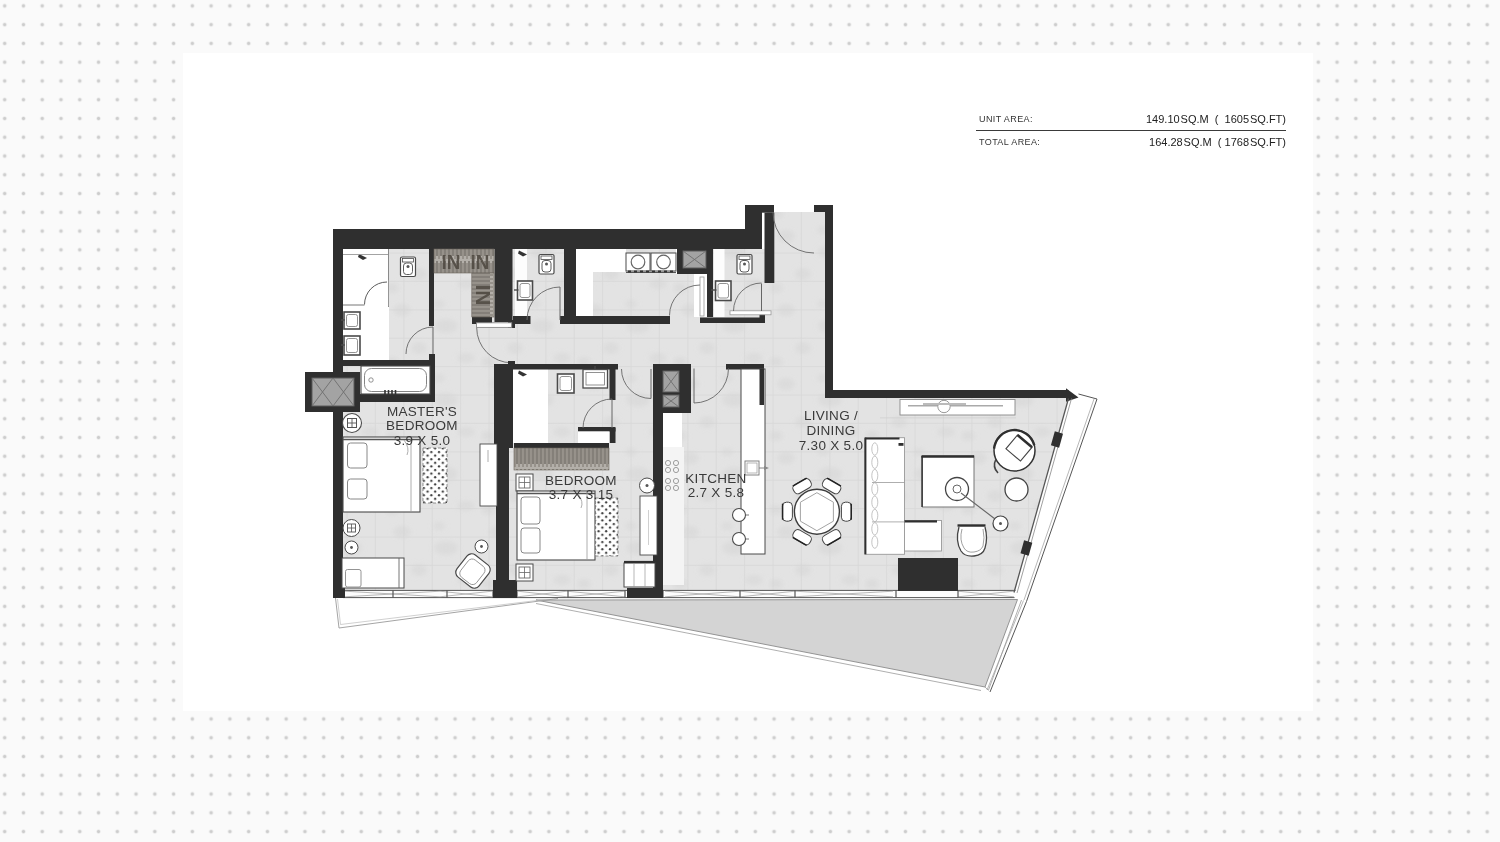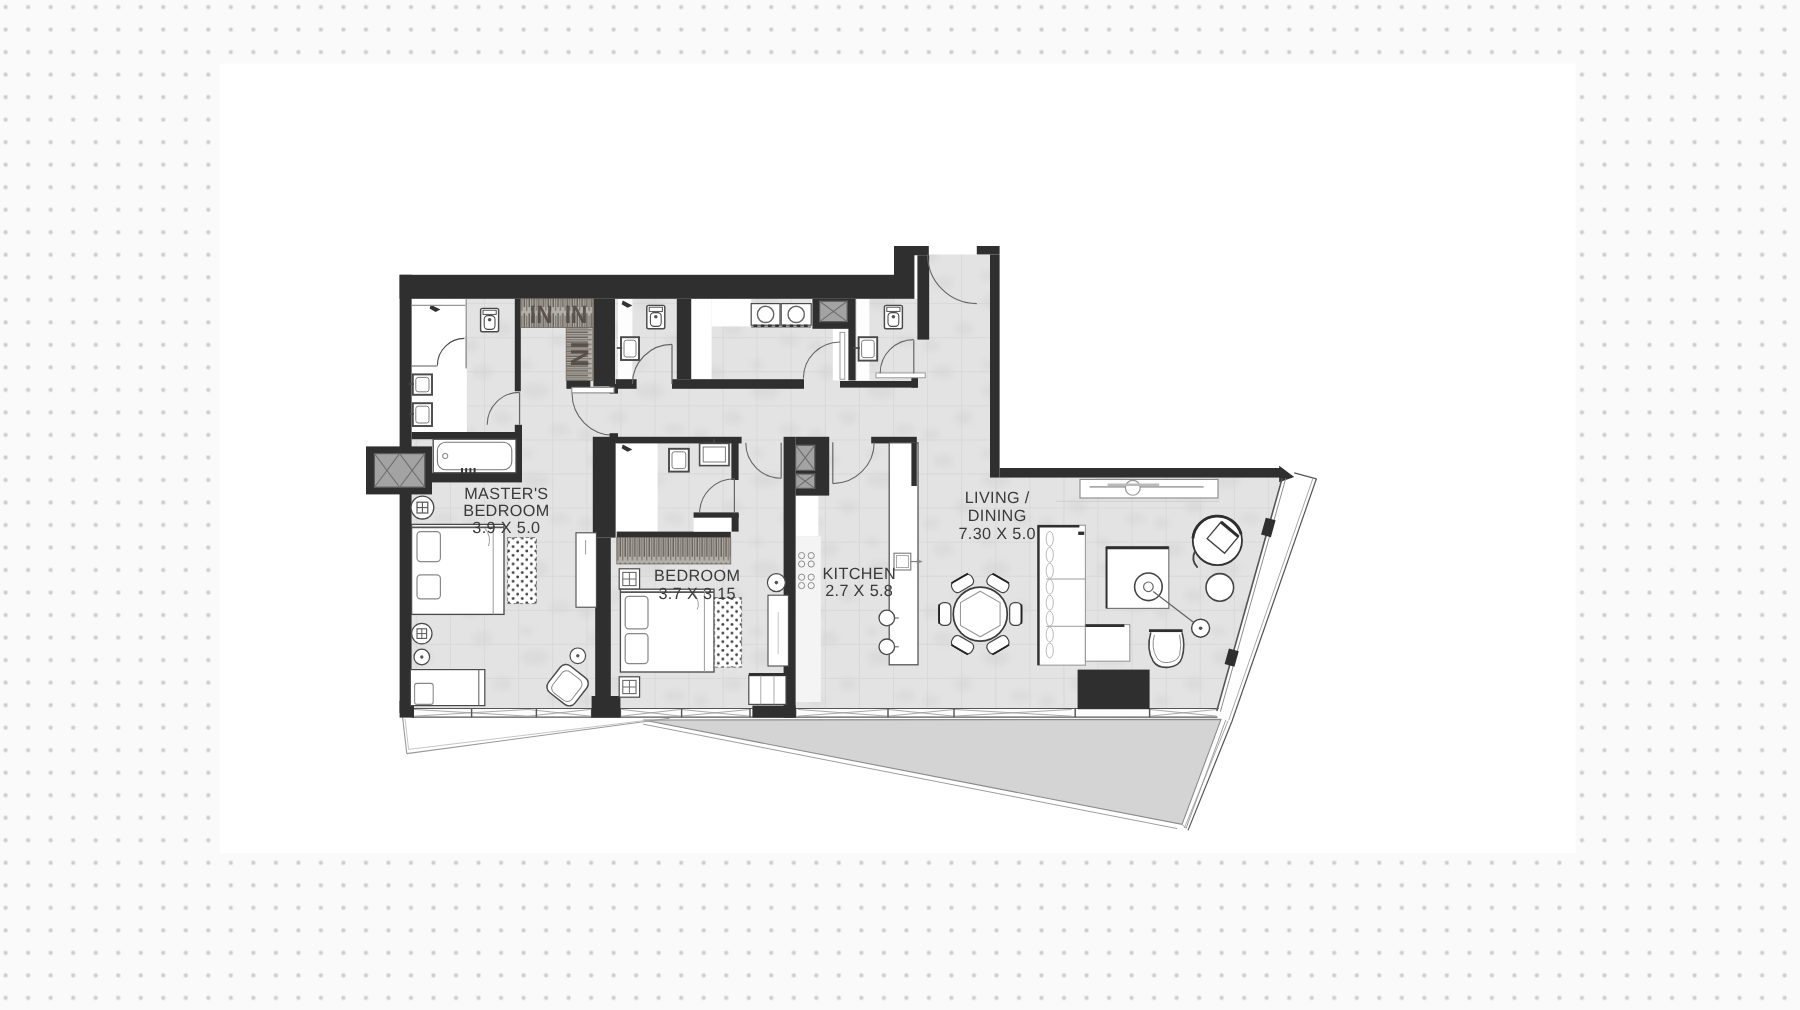--- a/index.html
+++ b/index.html
@@ -14,20 +14,28 @@
 .tbl{position:absolute;left:976px;top:109px;width:310px;color:#2b2b2b;}
 .row{position:relative;height:21.5px;box-sizing:border-box;}
 .lab{position:absolute;left:3px;bottom:5.5px;font-size:9px;font-weight:400;letter-spacing:0.4px;color:#333;}
 .val{position:absolute;right:0;bottom:4.5px;font-size:11px;font-weight:400;white-space:pre;color:#222;}
 .hr{border-bottom:1.2px solid #3a3a3a;}
 svg{position:absolute;left:0;top:0;}
 </style></head>
 <body>
 <div class="white"></div>
 <div class="tbl">
+ <div class="row hr">
+      <span class="lab">UNIT AREA:</span>
+      <span class="val">149.10 SQ.M&nbsp;&nbsp;(&nbsp;&nbsp;1605 SQ.FT)</span>
+    </div>
+ <div class="row">
+      <span class="lab">TOTAL AREA:</span>
+      <span class="val">164.28 SQ.M&nbsp;&nbsp;(&nbsp;1768 SQ.FT)</span>
+    </div>
 </div>
 <svg width="1500" height="842" viewBox="0 0 1500 842" font-family="Liberation Sans, sans-serif">
 <defs>
 <pattern id="hatchV" width="4" height="26" patternUnits="userSpaceOnUse">
  <rect width="4" height="26" fill="#b3afa9"></rect>
  <line x1="1" y1="1" x2="1" y2="22" stroke="#5d5851" stroke-width="1.1"></line>
  <line x1="3" y1="3" x2="3" y2="25" stroke="#6b645c" stroke-width="0.8"></line>
 </pattern>
 <pattern id="hatchH" width="26" height="4" patternUnits="userSpaceOnUse">
  <rect width="26" height="4" fill="#b3afa9"></rect>

